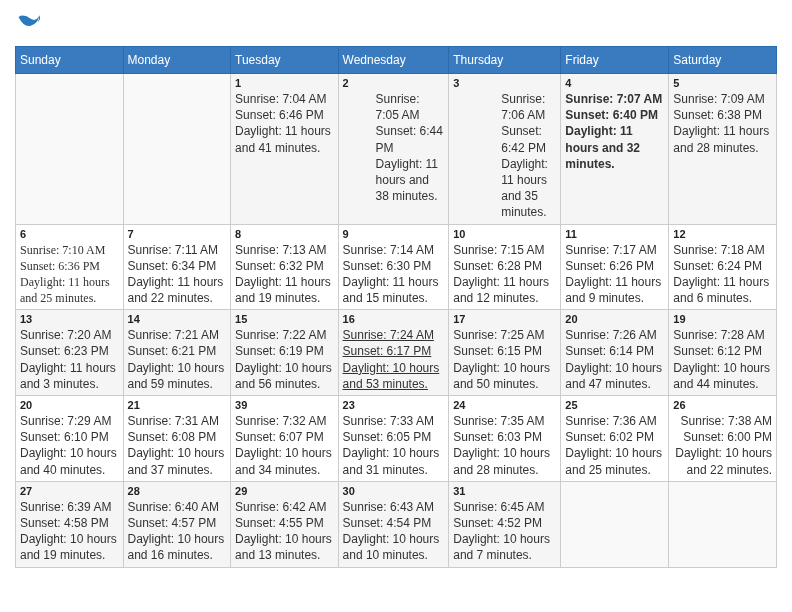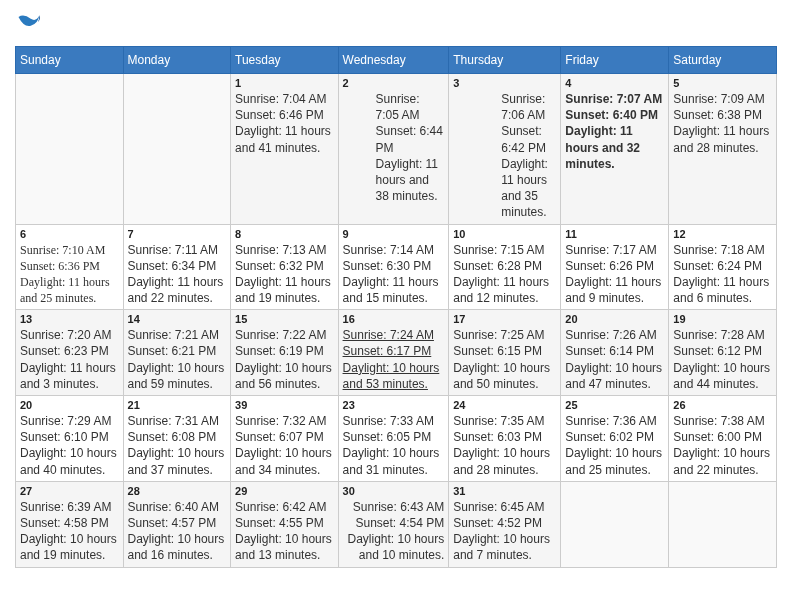--- a/index.html
+++ b/index.html
@@ -289,21 +289,21 @@
 Daylight: 10 hours and 28 minutes.</div>
           </td>
           <td>
             <span class="day-number">25</span>
             <div class="day-info" style="white-space: pre-line;">Sunrise: 7:36 AM
 Sunset: 6:02 PM
 Daylight: 10 hours and 25 minutes.</div>
           </td>
           <td>
             <span class="day-number">26</span>
-            <div class="day-info" style="white-space: pre-line;">Sunrise: 7:38 AM
+            <div class="day-info" style="white-space: pre-line; text-align: right;">Sunrise: 7:38 AM
 Sunset: 6:00 PM
 Daylight: 10 hours and 22 minutes.</div>
           </td>
         </tr>
         <tr>
           <td>
             <span class="day-number">27</span>
             <div class="day-info" style="white-space: pre-line;">Sunrise: 6:39 AM
 Sunset: 4:58 PM
 Daylight: 10 hours and 19 minutes.</div>
@@ -315,21 +315,21 @@
 Daylight: 10 hours and 16 minutes.</div>
           </td>
           <td>
             <span class="day-number">29</span>
             <div class="day-info" style="white-space: pre-line;">Sunrise: 6:42 AM
 Sunset: 4:55 PM
 Daylight: 10 hours and 13 minutes.</div>
           </td>
           <td>
             <span class="day-number">30</span>
-            <div class="day-info" style="white-space: pre-line; text-align: right;">Sunrise: 6:43 AM
+            <div class="day-info" style="white-space: pre-line;">Sunrise: 6:43 AM
 Sunset: 4:54 PM
 Daylight: 10 hours and 10 minutes.</div>
           </td>
           <td>
             <span class="day-number">31</span>
             <div class="day-info" style="white-space: pre-line;">Sunrise: 6:45 AM
 Sunset: 4:52 PM
 Daylight: 10 hours and 7 minutes.</div>
           </td>
           <td class="empty-cell"></td>

